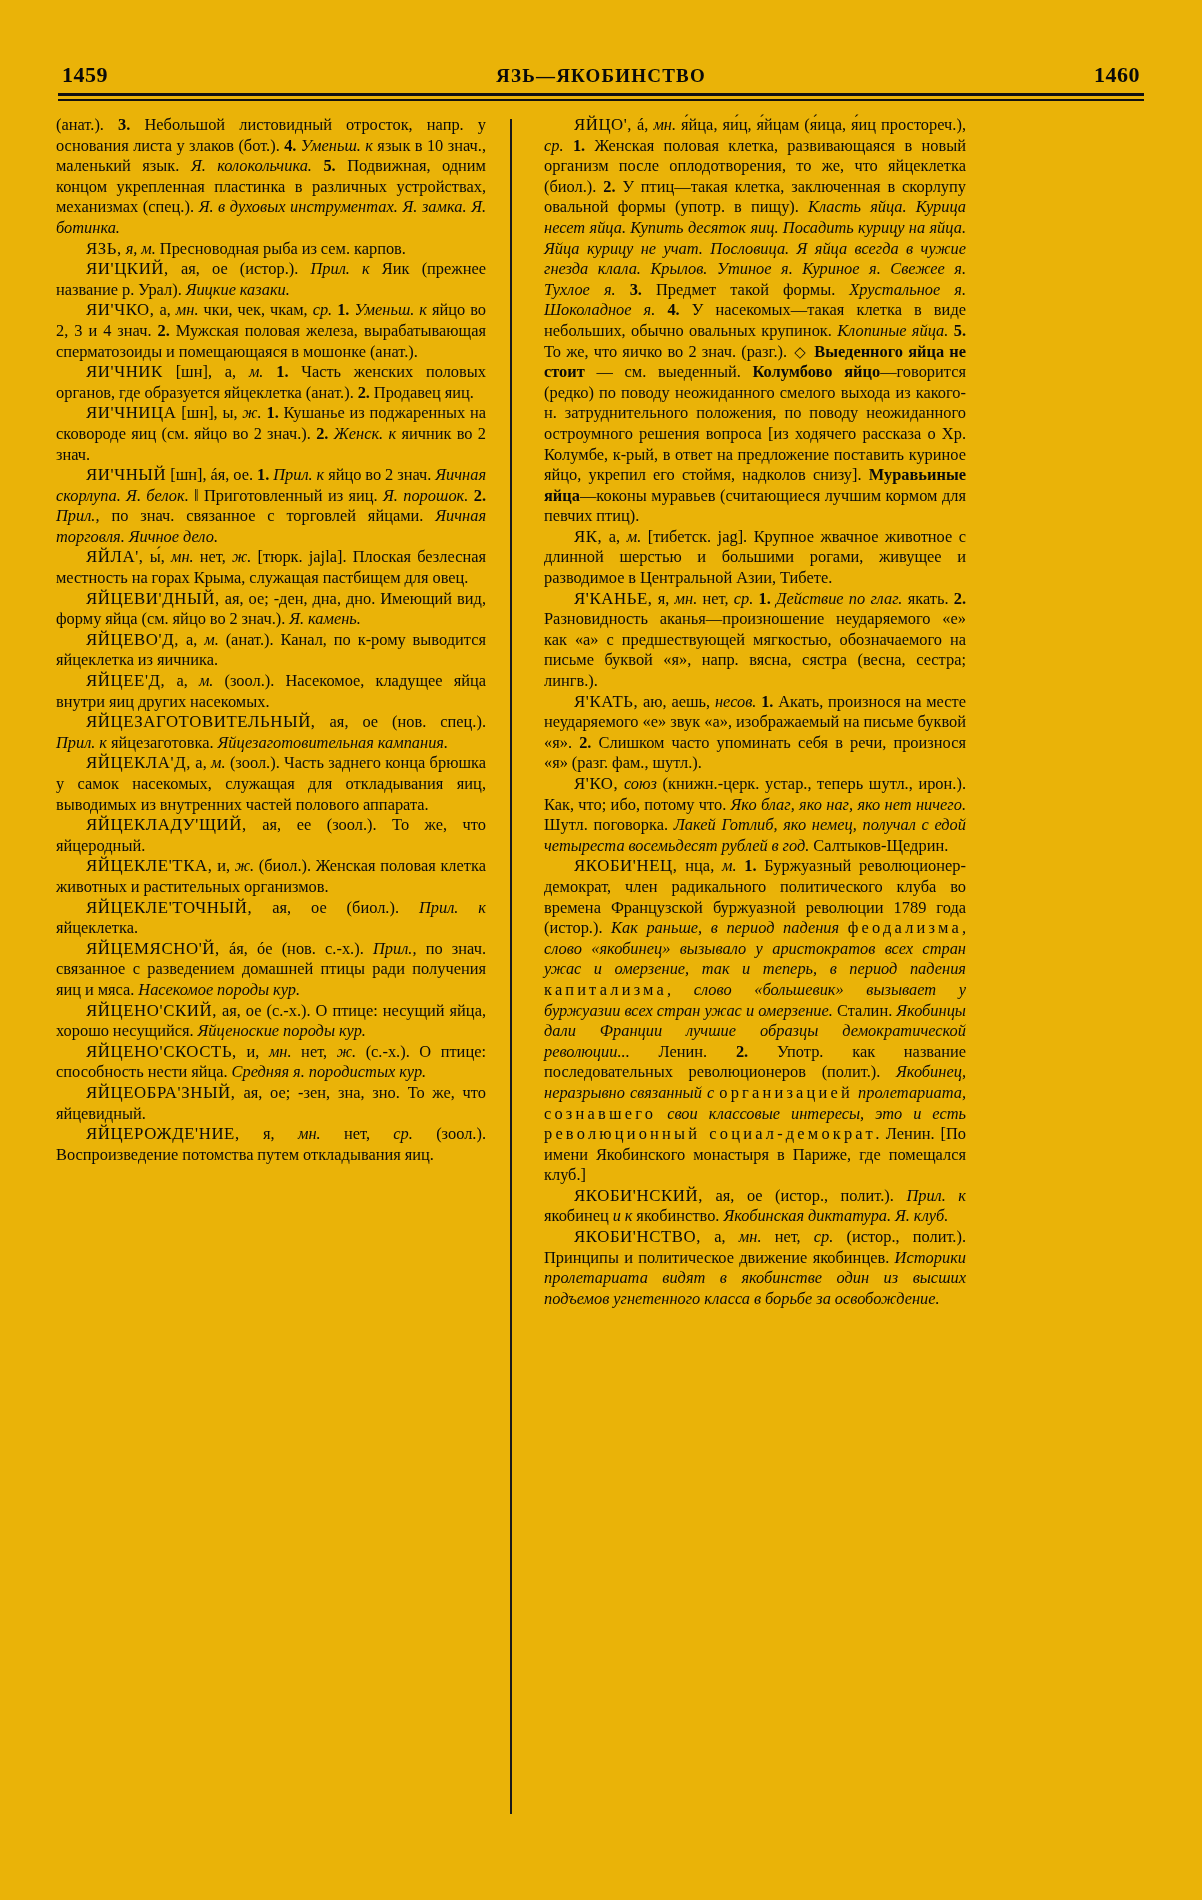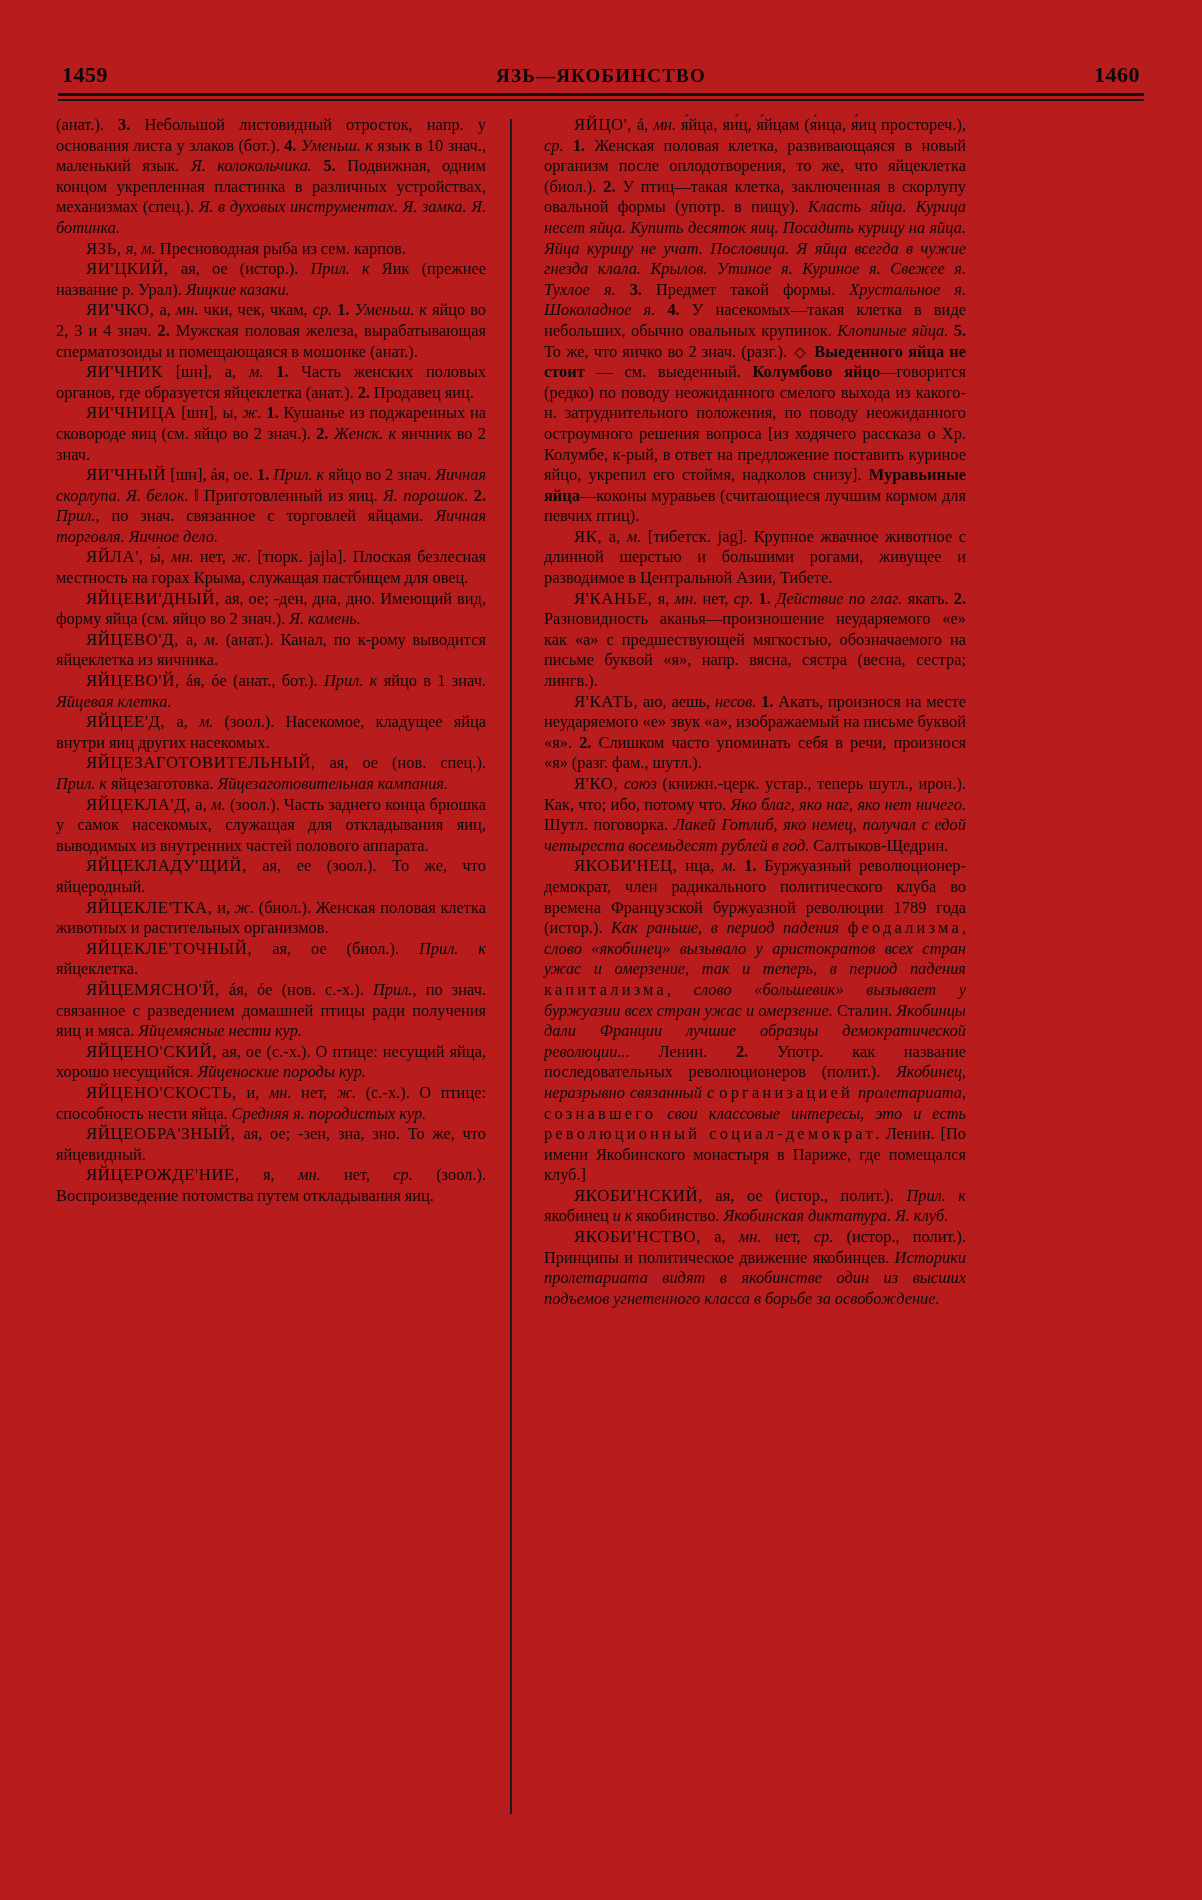--- a/index.html
+++ b/index.html
@@ -9,21 +9,21 @@
     background:#fdfdfb;
     font-family:"Liberation Serif","DejaVu Serif",serif;
     color:#0a0a0a;
     -webkit-font-smoothing:none;
   }
   .page{
     position:relative;
     width:1202px;height:1900px;
     box-sizing:border-box;
     padding:52px 56px 30px 56px;
-    background:#b91c1c;
+    background:#eab308;
   }
 
   
   .runhead{
     display:flex;align-items:flex-end;justify-content:space-between;
     height:34px;
     padding:0 6px;
   }
   .folio{
     font-weight:bold;
@@ -105,28 +105,27 @@
         <p class="e cont"><span>(анат.). <b>3.</b> Небольшой листовидный отросток, напр. у основания листа у злаков (бот.). <b>4.</b> <i>Уменьш. к</i> язык в 10 знач., маленький язык. <i>Я. колокольчика.</i> <b>5.</b> Подвижная, одним концом укрепленная пластинка в различных устройствах, механизмах (спец.). <i>Я. в духовых инструментах. Я. замка. Я. ботинка.</i></span></p>
         <p class="e"><b class="hw">ЯЗЬ,</b> <span><i>я, м.</i> Пресноводная рыба из сем. карпов.</span></p>
         <p class="e"><b class="hw">ЯИ'ЦКИЙ,</b> <span>ая, ое (истор.). <i>Прил. к</i> Яик (прежнее название р. Урал). <i>Яицкие казаки.</i></span></p>
         <p class="e"><b class="hw">ЯИ'ЧКО,</b> <span>а, <i>мн.</i> чки, чек, чкам, <i>ср.</i> <b>1.</b> <i>Уменьш. к</i> яйцо во 2, 3 и 4 знач. <b>2.</b> Мужская половая железа, вырабатывающая сперматозоиды и помещающаяся в мошонке (анат.).</span></p>
         <p class="e"><b class="hw">ЯИ'ЧНИК</b> <span>[шн], а, <i>м.</i> <b>1.</b> Часть женских половых органов, где образуется яйцеклетка (анат.). <b>2.</b> Продавец яиц.</span></p>
         <p class="e"><b class="hw">ЯИ'ЧНИЦА</b> <span>[шн], ы, <i>ж.</i> <b>1.</b> Кушанье из поджаренных на сковороде яиц (см. яйцо во 2 знач.). <b>2.</b> <i>Женск. к</i> яичник во 2 знач.</span></p>
         <p class="e"><b class="hw">ЯИ'ЧНЫЙ</b> <span>[шн], áя, ое. <b>1.</b> <i>Прил. к</i> яйцо во 2 знач. <i>Яичная скорлупа. Я. белок.</i> ‖ Приготовленный из яиц. <i>Я. порошок.</i> <b>2.</b> <i>Прил.,</i> по знач. связанное с торговлей яйцами. <i>Яичная торговля. Яичное дело.</i></span></p>
         <p class="e"><b class="hw">ЯЙЛА',</b> <span>ы́, <i>мн.</i> нет, <i>ж.</i> [тюрк. jajla]. Плоская безлесная местность на горах Крыма, служащая пастбищем для овец.</span></p>
         <p class="e"><b class="hw">ЯЙЦЕВИ'ДНЫЙ,</b> <span>ая, ое; -ден, дна, дно. Имеющий вид, форму яйца (см. яйцо во 2 знач.). <i>Я. камень.</i></span></p>
         <p class="e"><b class="hw">ЯЙЦЕВО'Д,</b> <span>а, <i>м.</i> (анат.). Канал, по к-рому выводится яйцеклетка из яичника.</span></p>
-        <p class="e"><b class="hw">ЯЙЦЕВО'Й,</b> <span>áя, óе (анат., бот.). <i>Прил. к</i> яйцо в 1 знач. <i>Яйцевая клетка.</i></span></p>
         <p class="e"><b class="hw">ЯЙЦЕЕ'Д,</b> <span>а, <i>м.</i> (зоол.). Насекомое, кладущее яйца внутри яиц других насекомых.</span></p>
         <p class="e"><b class="hw">ЯЙЦЕЗАГОТОВИТЕЛЬНЫЙ,</b> <span>ая, ое (нов. спец.). <i>Прил. к</i> яйцезаготовка. <i>Яйцезаготовительная кампания.</i></span></p>
         <p class="e"><b class="hw">ЯЙЦЕКЛА'Д,</b> <span>а, <i>м.</i> (зоол.). Часть заднего конца брюшка у самок насекомых, служащая для откладывания яиц, выводимых из внутренних частей полового аппарата.</span></p>
         <p class="e"><b class="hw">ЯЙЦЕКЛАДУ'ЩИЙ,</b> <span>ая, ее (зоол.). То же, что яйцеродный.</span></p>
         <p class="e"><b class="hw">ЯЙЦЕКЛЕ'ТКА,</b> <span>и, <i>ж.</i> (биол.). Женская половая клетка животных и растительных организмов.</span></p>
         <p class="e"><b class="hw">ЯЙЦЕКЛЕ'ТОЧНЫЙ,</b> <span>ая, ое (биол.). <i>Прил. к</i> яйцеклетка.</span></p>
-        <p class="e"><b class="hw">ЯЙЦЕМЯСНО'Й,</b> <span>áя, óе (нов. с.-х.). <i>Прил.,</i> по знач. связанное с разведением домашней птицы ради получения яиц и мяса. <i>Яйцемясные нести кур.</i></span></p>
+        <p class="e"><b class="hw">ЯЙЦЕМЯСНО'Й,</b> <span>áя, óе (нов. с.-х.). <i>Прил.,</i> по знач. связанное с разведением домашней птицы ради получения яиц и мяса. <i>Насекомое породы кур.</i></span></p>
         <p class="e"><b class="hw">ЯЙЦЕНО'СКИЙ,</b> <span>ая, ое (с.-х.). О птице: несущий яйца, хорошо несущийся. <i>Яйценоские породы кур.</i></span></p>
         <p class="e"><b class="hw">ЯЙЦЕНО'СКОСТЬ,</b> <span>и, <i>мн.</i> нет, <i>ж.</i> (с.-х.). О птице: способность нести яйца. <i>Средняя я. породистых кур.</i></span></p>
         <p class="e"><b class="hw">ЯЙЦЕОБРА'ЗНЫЙ,</b> <span>ая, ое; -зен, зна, зно. То же, что яйцевидный.</span></p>
         <p class="e"><b class="hw">ЯЙЦЕРОЖДЕ'НИЕ,</b> <span>я, <i>мн.</i> нет, <i>ср.</i> (зоол.). Воспроизведение потомства путем откладывания яиц.</span></p>
       </div>
     <div class="gutter">
         <i></i>
       </div>
     <div class="col col-right" id="colR">
         <p class="e"><b class="hw">ЯЙЦО',</b> <span>á, <i>мн.</i> я́йца, яи́ц, я́йцам (я́ица, я́иц простореч.), <i>ср.</i> <b>1.</b> Женская половая клетка, развивающаяся в новый организм после оплодотворения, то же, что яйцеклетка (биол.). <b>2.</b> У птиц—такая клетка, заключенная в скорлупу овальной формы (употр. в пищу). <i>Класть яйца. Курица несет яйца. Купить десяток яиц. Посадить курицу на яйца. Яйца курицу не учат. Пословица. Я яйца всегда в чужие гнезда клала. Крылов. Утиное я. Куриное я. Свежее я. Тухлое я.</i> <b>3.</b> Предмет такой формы. <i>Хрустальное я. Шоколадное я.</i> <b>4.</b> У насекомых—такая клетка в виде небольших, обычно овальных крупинок. <i>Клопиные яйца.</i> <b>5.</b> То же, что яичко во 2 знач. (разг.). <span class="dia">◇</span> <b>Выеденного яйца не стоит</b> — см. выеденный. <b>Колумбово яйцо</b>—говорится (редко) по поводу неожиданного смелого выхода из какого-н. затруднительного положения, по поводу неожиданного остроумного решения вопроса [из ходячего рассказа о Хр. Колумбе, к-рый, в ответ на предложение поставить куриное яйцо, укрепил его стоймя, надколов снизу]. <b>Муравьиные яйца</b>—коконы муравьев (считающиеся лучшим кормом для певчих птиц).</span></p>

